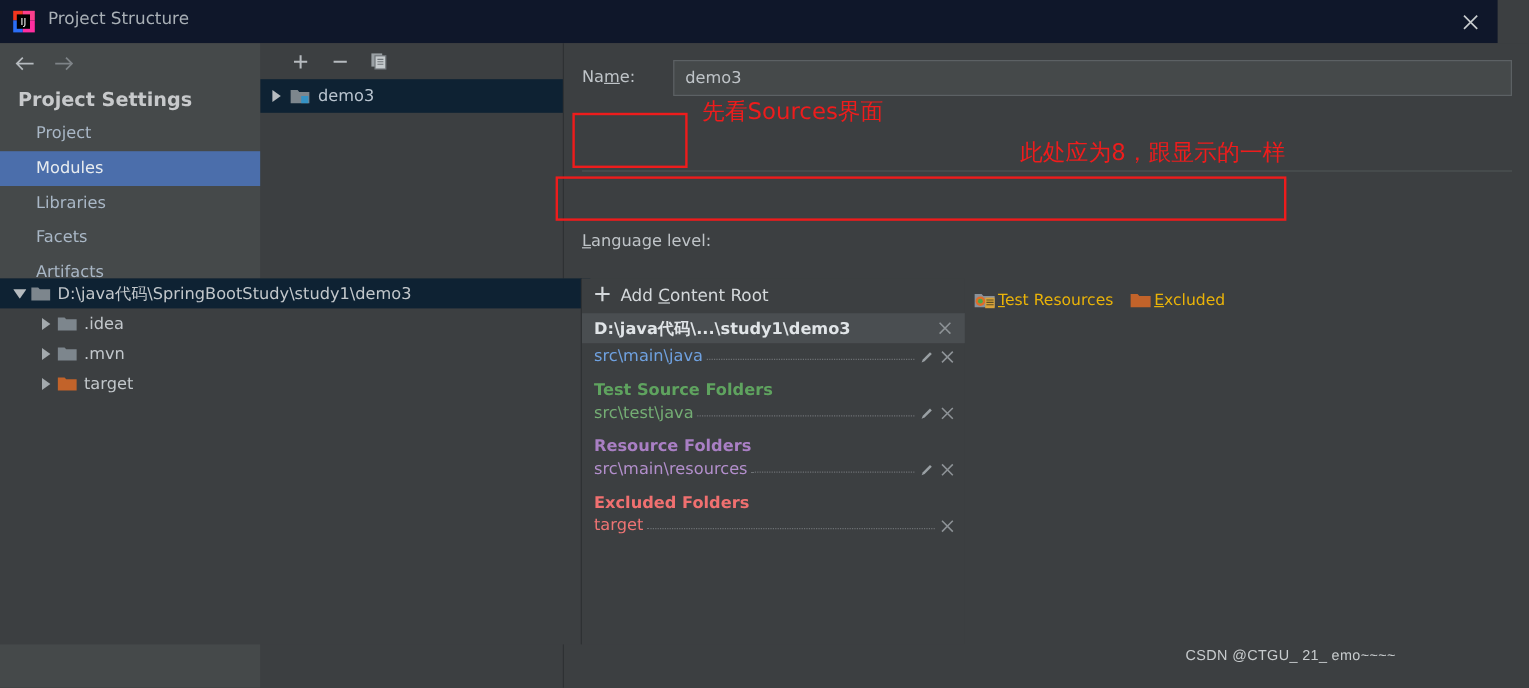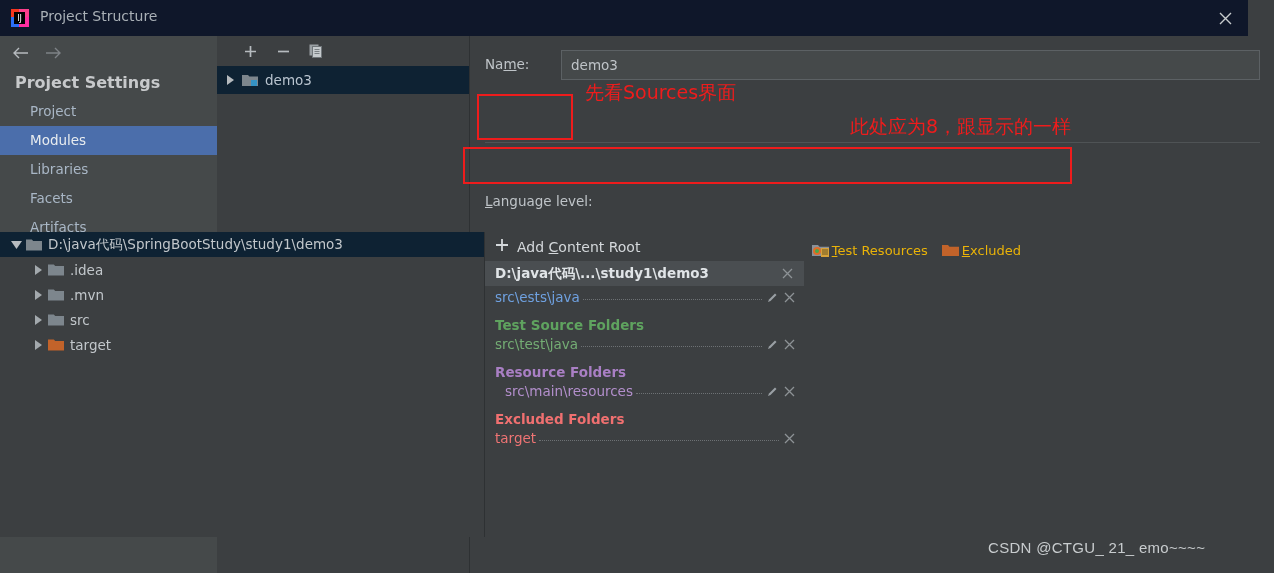--- a/index.html
+++ b/index.html
@@ -90,25 +90,25 @@
   .croot{height:25px;background:#4a4e51;display:flex;align-items:center;justify-content:space-between;padding:0 8px 0 10px;}
   .croot .ctxt{font-weight:bold;font-size:13.5px;color:#e0e4e7;white-space:nowrap;}
   .grp{margin-top:9px;padding-left:10px;}
   .grp-title{font-weight:bold;font-size:13.5px;}
   .grp-row{display:flex;align-items:center;height:22px;padding-left:10px;padding-right:6px;}
   .grp-row .rtxt{font-size:13.5px;white-space:nowrap;}
   .dots{flex:1;border-bottom:1px dotted #6d7174;margin:0 2px 5px 3px;height:10px;}
   .iconbtn{width:17px;height:17px;display:flex;align-items:center;justify-content:center;cursor:pointer;}
   .c-src{color:#5f87d8;} .c-srct{color:#6fa1e0;}
   .c-test{color:#5fa35f;} .c-testt{color:#74ad74;}
-  .c-res{color:#a97fc4;} .c-rest{color:#b38fcc;margin-left:10px;}
+  .c-res{color:#a97fc4;} .c-rest{color:#b38fcc;}
   .c-exc{color:#f07070;} .c-exct{color:#ef7474;}
 
   
-  .watermark{position:absolute;left:988px;top:539px;font-size:15px;color:#c8ccce;
+  .watermark{position:absolute;left:988px;top:539px;font-size:12px;color:#c8ccce;
      font-family:"Liberation Sans",sans-serif;white-space:nowrap;letter-spacing:.3px;}
 
   
   .anno{position:absolute;color:#ee1c1c;font-size:19px;white-space:nowrap;
      font-family:"DejaVu Sans","Liberation Sans",sans-serif;}
   .box{position:absolute;border:2px solid #ee1c1c;box-sizing:border-box;}
   #annoSources{left:585px;top:80px;}
   #annoLevel{left:850px;top:114px;}
   #boxSources{left:477px;top:94px;width:96px;height:46px;}
   #boxLevel{left:463px;top:147px;width:609px;height:37px;}
@@ -311,42 +311,29 @@
           </svg>
       </span>
       <span class="ficon">
         <svg width="16" height="13" viewBox="0 0 16 13">
             <path d="M0 1.5 h5.8 l1.4 1.6 H16 V12.5 H0 Z" fill="#7d868d"></path>
           </svg>
       </span>
       <span class="tlabel">.mvn</span>
     </div>
 
+
     <div class="tnode" style="padding-left:30px;">
       <span class="tri">
         <svg width="9" height="10" viewBox="0 0 9 10">
             <path d="M1 0 L8 5 L1 10 Z" fill="#a3a9ad"></path>
           </svg>
       </span>
       <span class="ficon">
         <svg width="16" height="13" viewBox="0 0 16 13">
-            <path d="M0 1.5 h5.8 l1.4 1.6 H16 V12.5 H0 Z" fill="#7d868d"></path>
-          </svg>
-      </span>
-      <span class="tlabel">src</span>
-    </div>
-
-    <div class="tnode" style="padding-left:30px;">
-      <span class="tri">
-        <svg width="9" height="10" viewBox="0 0 9 10">
-            <path d="M1 0 L8 5 L1 10 Z" fill="#a3a9ad"></path>
-          </svg>
-      </span>
-      <span class="ficon">
-        <svg width="16" height="13" viewBox="0 0 16 13">
             <path d="M0 1.5 h5.8 l1.4 1.6 H16 V12.5 H0 Z" fill="#c2632a"></path>
           </svg>
       </span>
       <span class="tlabel">target</span>
     </div>
   </div>
   <div class="tree-vline"></div>
 
   <div class="detail">
 
@@ -362,21 +349,21 @@
     <div class="croot">
       <span class="ctxt">D:\java代码\...\study1\demo3</span>
       <span class="iconbtn">
         <svg width="11" height="11" viewBox="0 0 11 11">
             <path d="M1 1 L10 10 M10 1 L1 10" stroke="#8d9296" stroke-width="1.3"></path>
           </svg>
       </span>
     </div>
 
     <div class="grp-row">
-      <span class="rtxt c-srct">src\ests\java</span>
+      <span class="rtxt c-srct">src\main\java</span>
       <span class="dots"></span>
       <span class="iconbtn">
         <svg width="13" height="13" viewBox="0 0 13 13">
             <path d="M2 11 L3 8.5 L9 2.5 L10.5 4 L4.5 10 Z" fill="#9aa0a4"></path>
           </svg>
       </span>
       <span class="iconbtn">
         <svg width="11" height="11" viewBox="0 0 11 11">
             <path d="M1 1 L10 10 M10 1 L1 10" stroke="#8d9296" stroke-width="1.3"></path>
           </svg>

